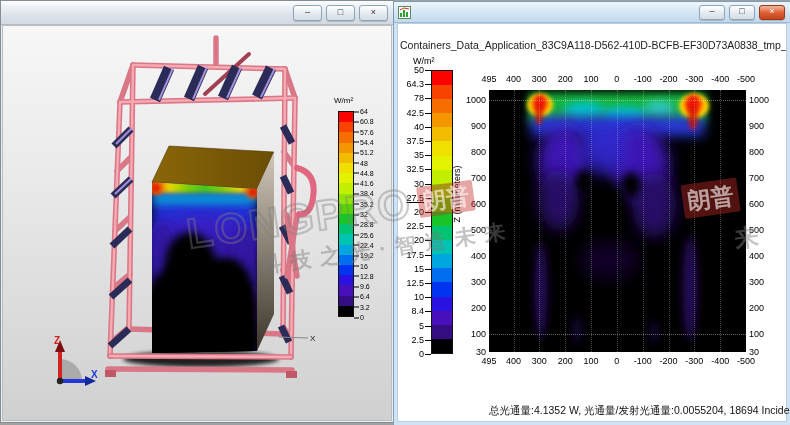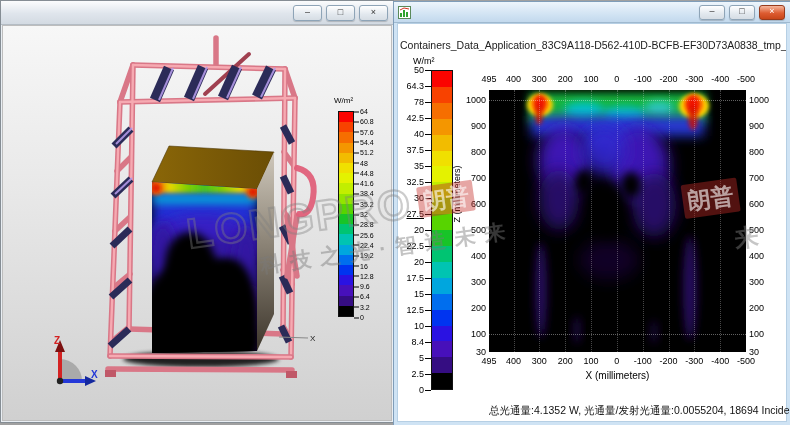--- a/index.html
+++ b/index.html
@@ -34,21 +34,21 @@
     border-bottom:1px solid #9fb9cf;display:flex;align-items:center;padding:0 3px;}
   #winR .tb-btns{top:3px;}
   #winR .tb-btn{width:24px;height:13px;line-height:11px;}
   .tb-icon{width:13px;height:13px;margin:0 4px 0 1px;flex:0 0 auto;}
   .tb-title{font-size:11px;color:#15304e;white-space:nowrap;overflow:hidden;flex:1;}
   #winR .client{position:absolute;left:3px;right:3px;top:21px;bottom:3px;background:#fff;
     border:1px solid #b6cfe4;font-size:10px;color:#111;}
   .hdr1{position:absolute;top:3px;left:91px;width:257px;text-align:center;font-size:11px;color:#222;white-space:nowrap;}
   .hdr2{position:absolute;top:15px;left:2px;right:0;font-size:10.5px;color:#222;white-space:nowrap;overflow:hidden;}
   #wm2R{position:absolute;left:15px;top:32px;font-size:9px;color:#000;}
-  #cbR{left:33px;top:46px;width:22px;height:320px;}
+  #cbR{left:33px;top:46px;width:22px;height:284px;}
   #cbR .cb-ticks{right:100%;width:32px;}
   #cbR .cb-tick{position:absolute;right:0;transform:translateY(-50%);font-size:9px;color:#000;
     padding-right:7px;white-space:nowrap;}
   #cbR .cb-tick::after{content:"";position:absolute;right:0;top:50%;width:6px;height:1px;background:#000;}
   #plot{position:absolute;left:91px;top:66px;width:257px;height:262px;background:#000;}
   #plot svg{position:absolute;inset:0;width:100%;height:100%;}
   #grid{position:absolute;inset:0;}
   .gv{position:absolute;top:0;bottom:0;width:0;border-left:1px dotted rgba(255,255,255,.28);}
   .gh{position:absolute;left:0;right:0;height:0;border-top:1px dotted rgba(255,255,255,.38);}
   .xrow{position:absolute;left:91px;width:257px;height:12px;font-size:9px;color:#000;}
@@ -471,21 +471,20 @@
           <div class="gv" style="left: 49.7487%;"></div>
           <div class="gv" style="left: 59.799%;"></div>
           <div class="gv" style="left: 69.8492%;"></div>
           <div class="gv" style="left: 79.8995%;"></div>
           <div class="gv" style="left: 89.9497%;"></div>
           <div class="gh" style="top: 3.9604%;"></div>
           <div class="gh" style="top: 93.0693%;"></div>
         </div>
     </div>
 
-    <div class="xlab">X (millimeters)</div>
     <div class="stats" id="stats2">总光通量:4.1352 W, 光通量/发射光通量:0.0055204, 18694 Incident 条光线</div>
   </div>
 </div>
 
 <div class="wm" id="wm1">
   <div class="wm-line">
     <span class="wm-word">LONGPRO</span>
     <span class="wm-logo">朗普</span>
   </div>
   <div class="wm-tagline">科技之光·智造未来</div>

